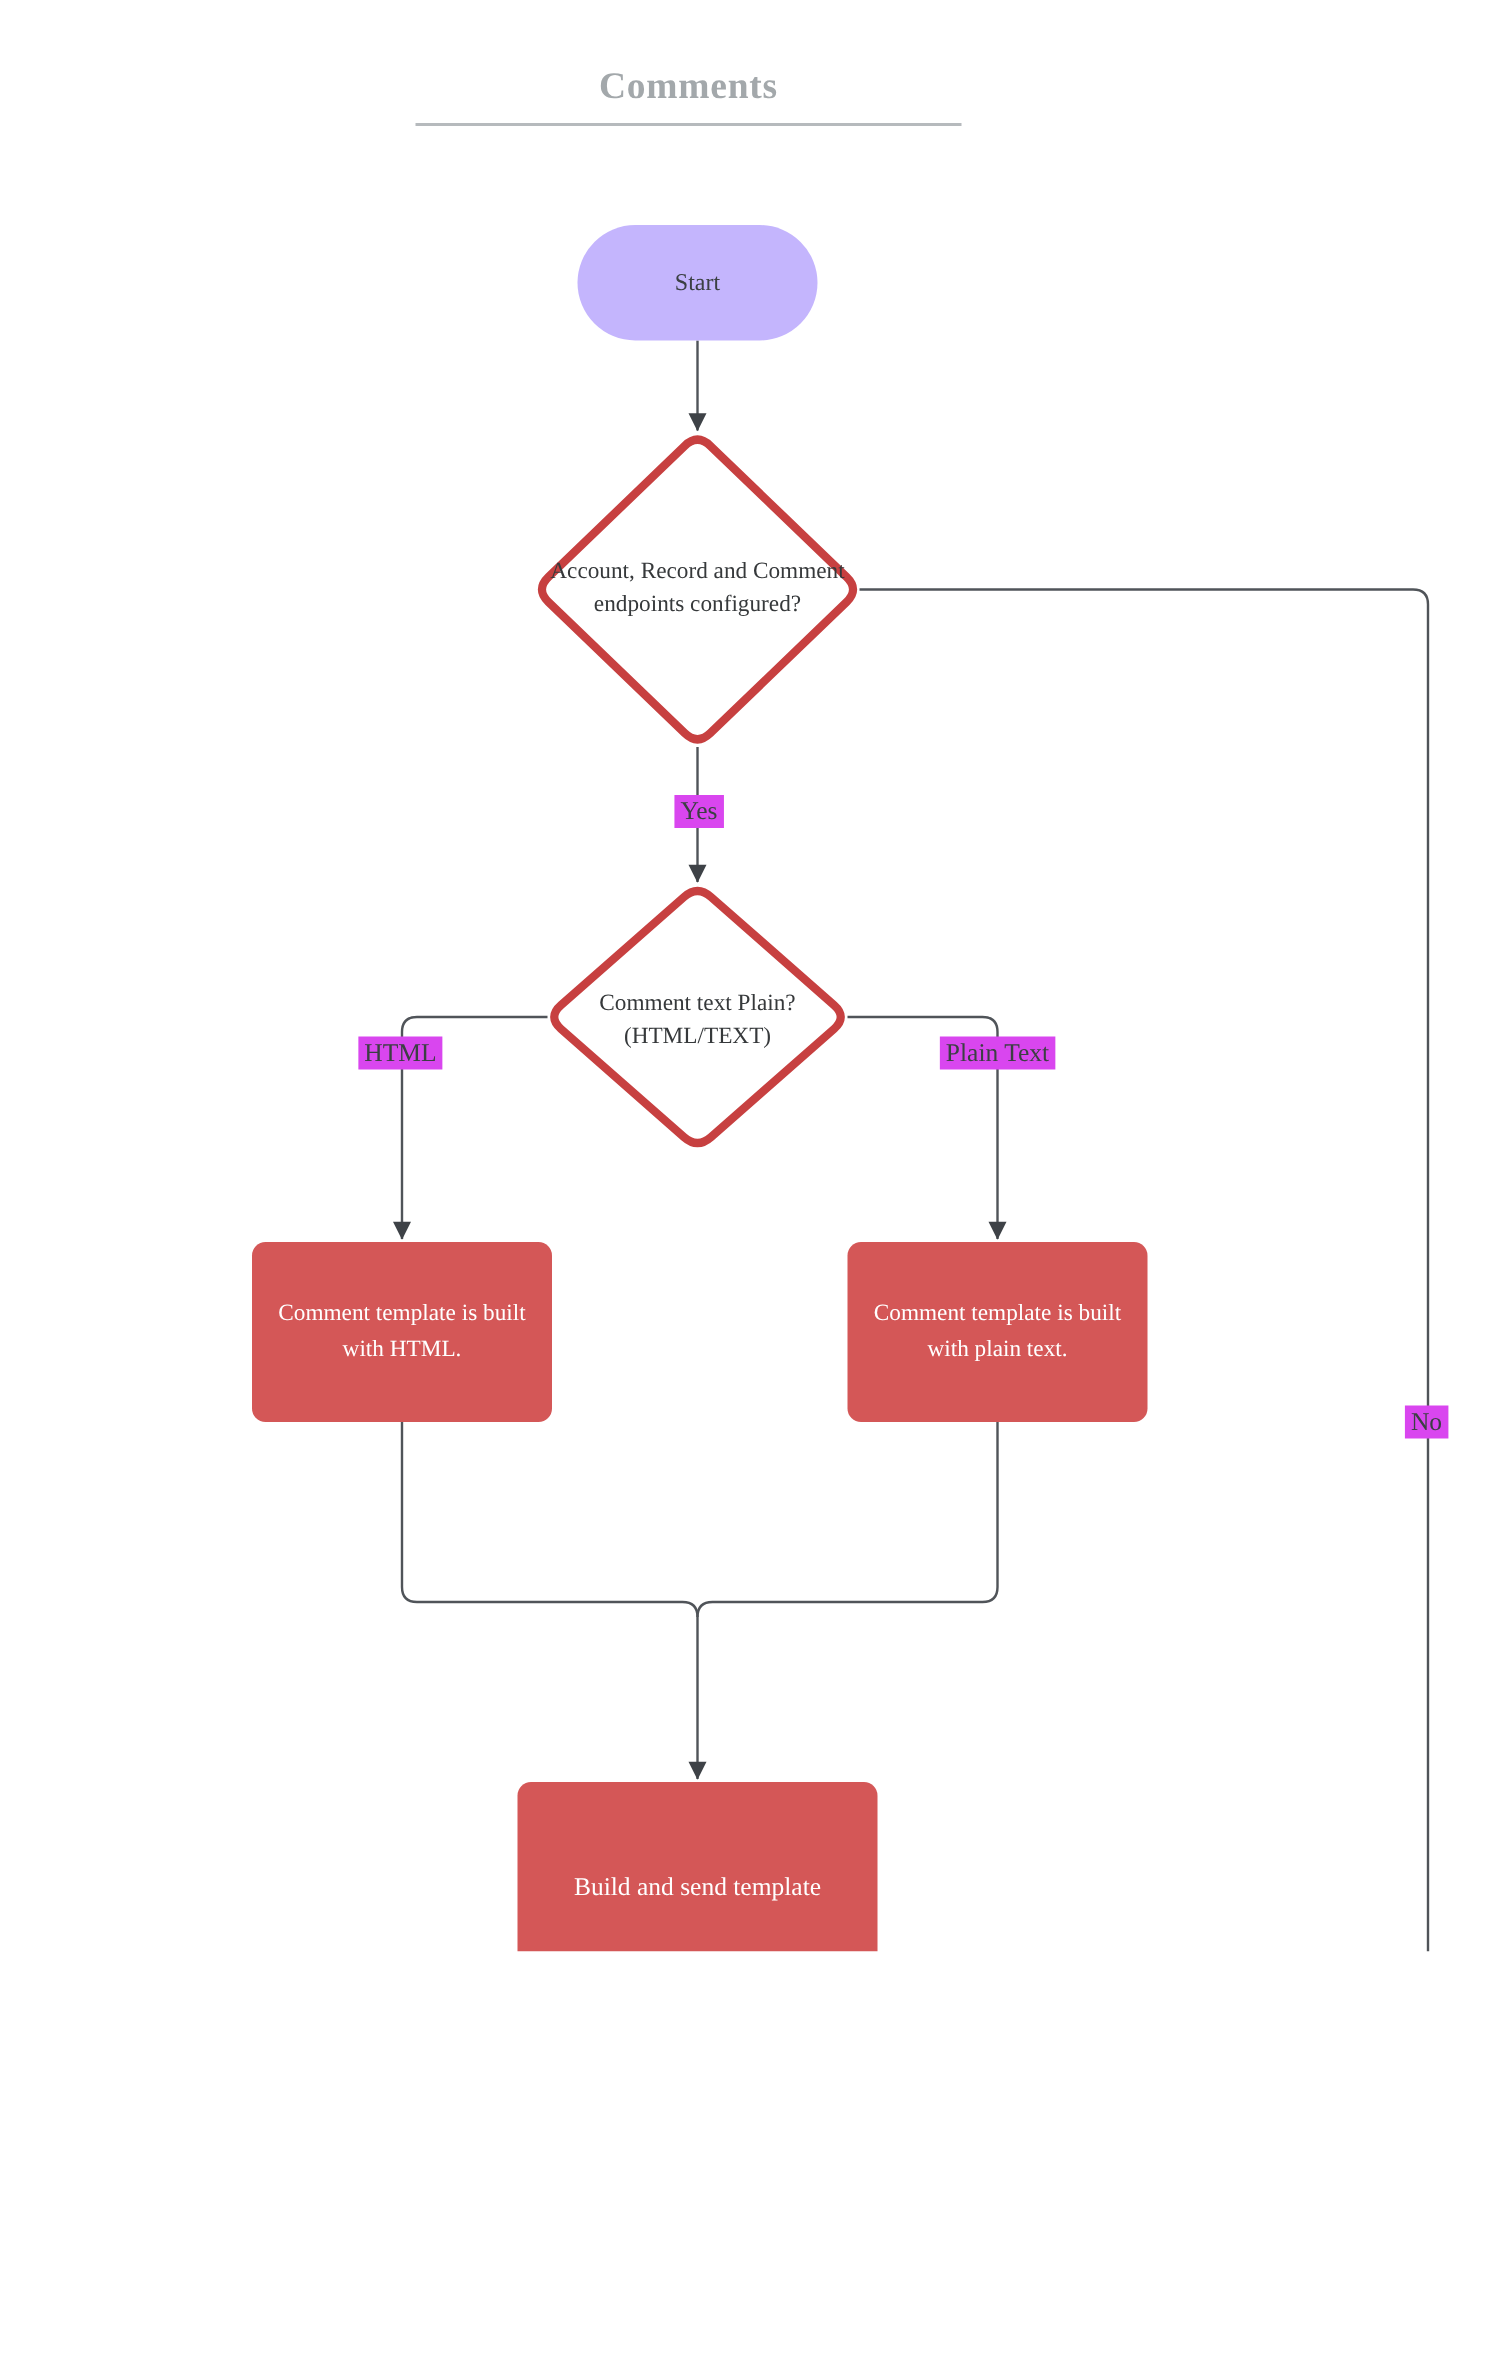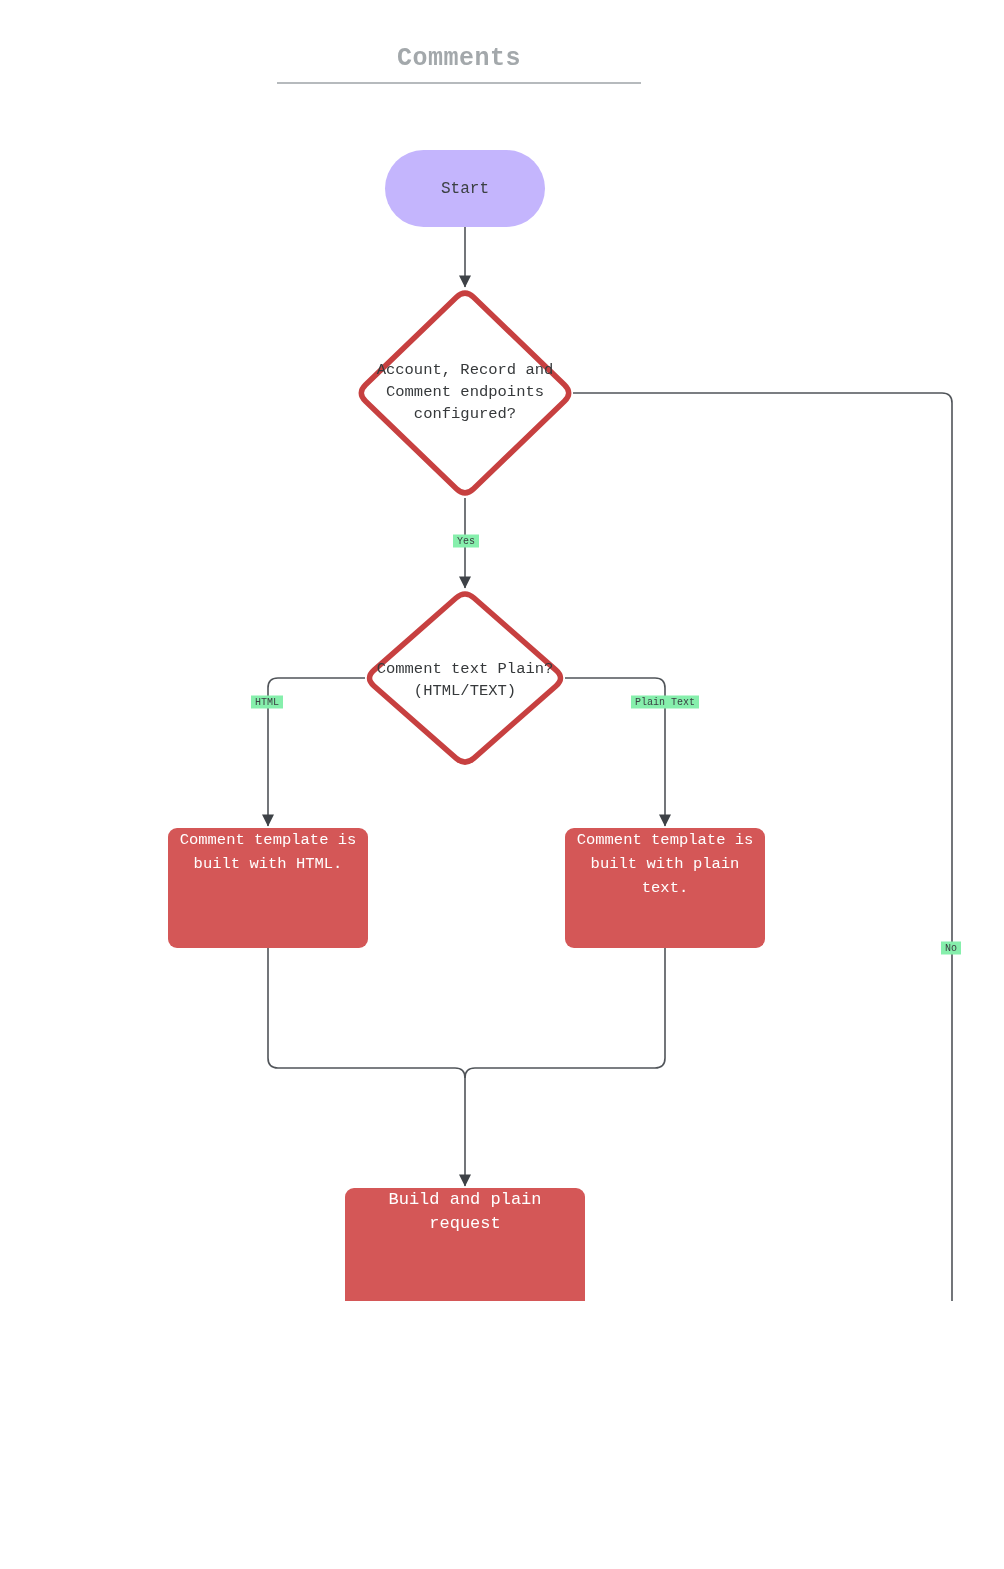--- a/index.html
+++ b/index.html
@@ -1,21 +1,21 @@
 <!DOCTYPE html>
 <html><head>
 <meta charset="utf-8">
 <style>
   html, body { margin: 0; padding: 0; background: #ffffff; }
   .canvas {
     position: relative;
     width: 1004px;
     height: 1301px;
     background: #ffffff;
-    font-family: Liberation Mono, monospace;
+    font-family: Liberation Serif, serif;
     overflow: hidden;
   }
   .connectors {
     position: absolute;
     left: 0; top: 0;
     width: 1004px; height: 1569px;
   }
   .title {
     position: absolute;
     left: 277px; top: 44px;
@@ -42,21 +42,21 @@
     font-size: 16px;
     color: #3b4043;
   }
   .pill.start { left: 385px; top: 150px; width: 160px; height: 77px; }
   .pill.end   { left: 375px; top: 1450px; width: 180px; height: 75px; }
   .process {
     position: absolute;
     background: #d45757;
     border-radius: 9px;
     display: flex;
-    align-items: flex-start;
+    align-items: center;
     justify-content: center;
     text-align: center;
     color: #ffffff;
     font-size: 15.5px;
     line-height: 24px;
   }
   .process.html  { left: 168px; top: 828px; width: 200px; height: 120px; }
   .process.plain { left: 565px; top: 828px; width: 200px; height: 120px; }
   .process.build { left: 345px; top: 1188px; width: 240px; height: 140px; font-size: 17px; }
   .process .inner { width: 180px; }
@@ -68,23 +68,23 @@
     font-size: 15.5px;
     line-height: 22px;
     color: #36393b;
   }
   .diamond-text.d1 { left: 465px; top: 392px; text-align: center; }
   .diamond-text.d2 { left: 465px; top: 680px; }
   .diamond-text .line { display: block; }
   .edge-label {
     position: absolute;
     transform: translate(-50%, -50%);
-    background: #86efac;
+    background: #d946ef;
     padding: 1px 4px;
-    font-size: 10px;
+    font-size: 17px;
     color: #3b4043;
     white-space: nowrap;
   }
   .edge-label.yes   { left: 466px; top: 541px; }
   .edge-label.html  { left: 267px; top: 702px; }
   .edge-label.plain { left: 665px; top: 702px; }
   .edge-label.no    { left: 951px; top: 948px; }
 </style>
 </head>
 <body>
@@ -135,21 +135,21 @@
 
   <div class="process html">
     <div class="inner">Comment  template is built with HTML.</div>
   </div>
 
   <div class="process plain">
     <div class="inner">Comment  template is built with plain text.</div>
   </div>
 
   <div class="process build">
-    <div class="inner">Build and plain request</div>
+    <div class="inner">Build and send template</div>
   </div>
 
   <div class="pill end">
     <span>End</span>
   </div>
 
   <div class="edge-label yes">Yes</div>
   <div class="edge-label no">No</div>
   <div class="edge-label html">HTML</div>
   <div class="edge-label plain">Plain Text</div>

